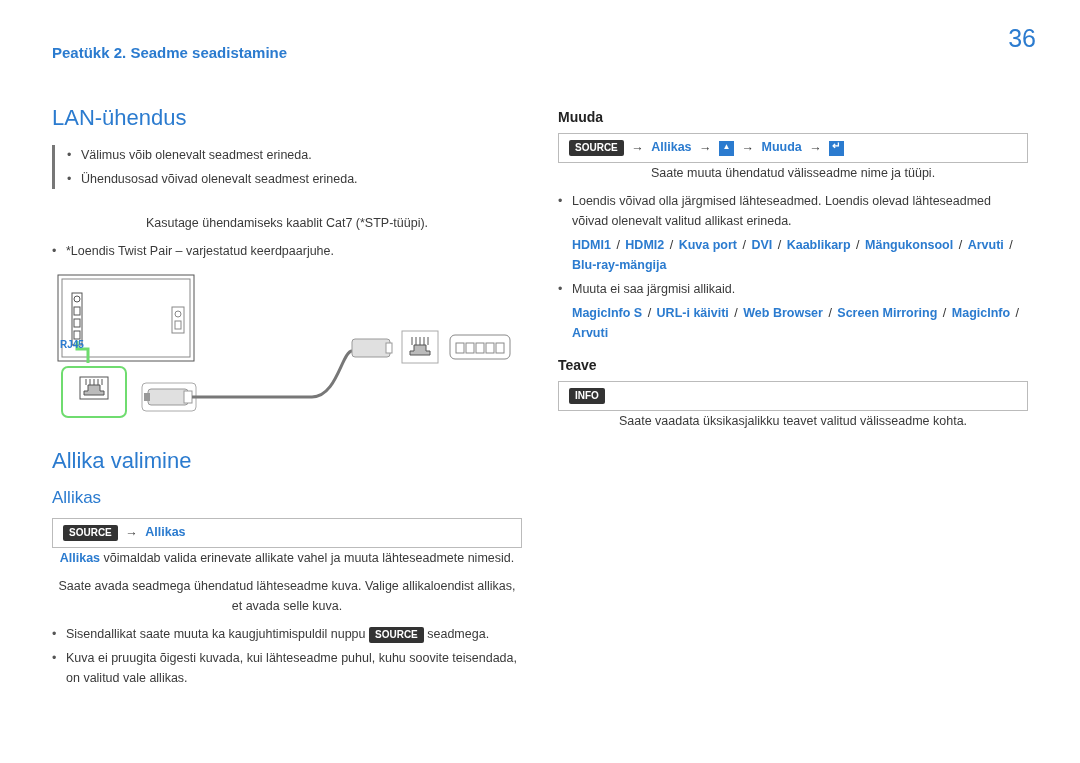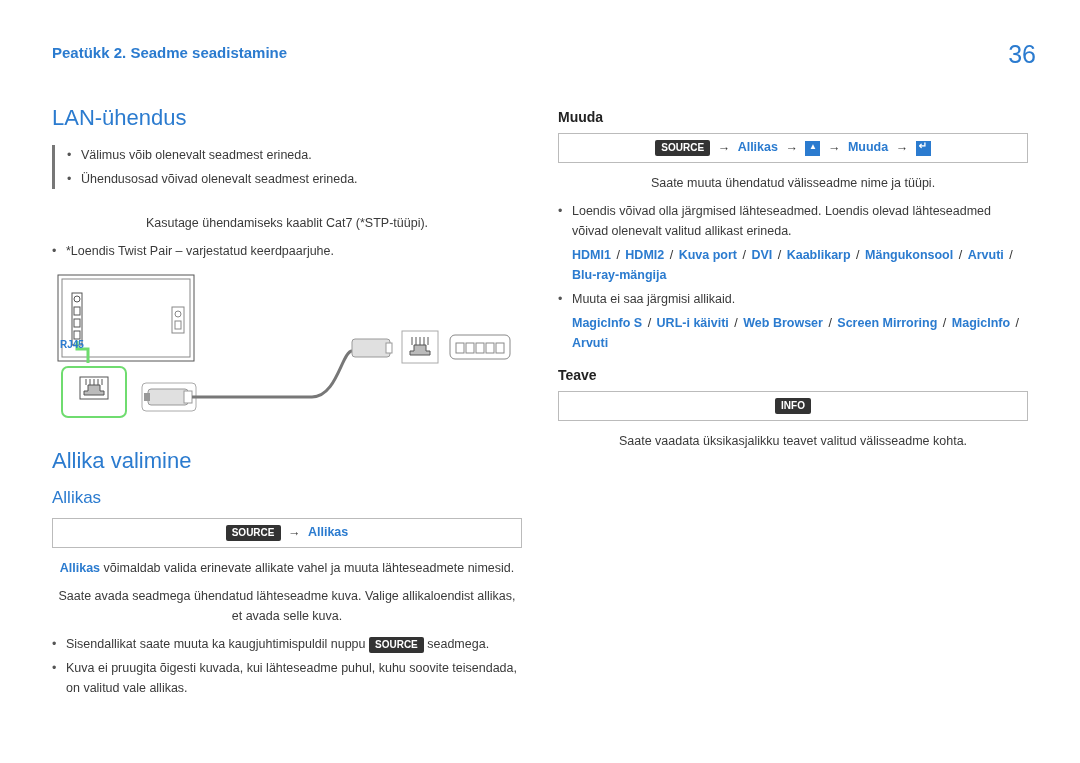--- a/index.html
+++ b/index.html
@@ -8,21 +8,21 @@
     color: #3a3a3a;
     background: #fff;
     width: 1080px;
     height: 763px;
     position: relative;
     padding: 36px 52px 40px 52px;
     overflow: hidden;
   }
   .page-number {
     position: absolute;
-    top: 40px;
+    top: 24px;
     right: 44px;
     font-size: 25px;
     color: #2b7bcf;
     font-weight: 300;
   }
   .chapter {
     color: #2b7bcf;
     font-weight: 700;
     font-size: 15px;
     margin-bottom: 44px;
@@ -56,23 +56,21 @@
   }
   .para { font-size: 12.5px; line-height: 1.6; margin-bottom: 8px; text-align: center; }
   ul.bul { list-style: none; padding-left: 0; margin-bottom: 10px; }
   ul.bul > li { font-size: 12.5px; line-height: 1.6; position: relative; padding-left: 14px; margin-bottom: 4px; }
   ul.bul > li::before { content: "•"; position: absolute; left: 0; top: 0; color: #555; }
   ul.bul ul.indent { list-style: none; padding-left: 0; margin-top: 4px; }
   ul.bul ul.indent > li { font-size: 12.5px; line-height: 1.6; padding-left: 0; margin-bottom: 4px; }
   .path-box {
     border: 1px solid #bbb;
     padding: 6px 10px;
-    margin-bottom: 10px;
     font-size: 12.5px;
-    text-align: center;
   }
   .tag {
     display: inline-block;
     background: #333;
     color: #fff;
     font-size: 10px;
     font-weight: 700;
     padding: 2px 6px;
     border-radius: 2px;
     vertical-align: middle;

